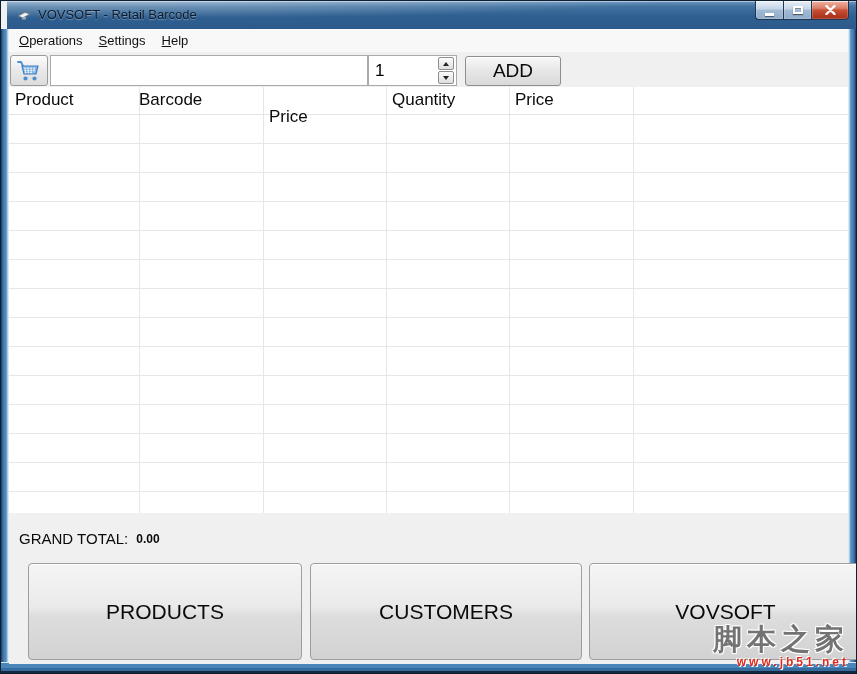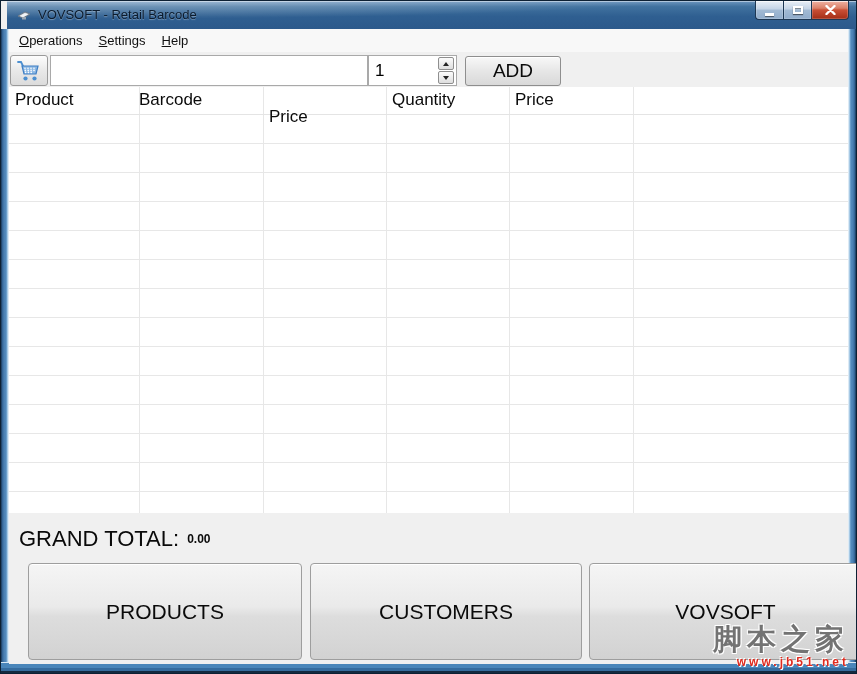--- a/index.html
+++ b/index.html
@@ -120,21 +120,21 @@
   }
   .vl { position:absolute; top:0; bottom:0; width:1px; background:#e7e7e7; z-index:1; }
   .vl0 { left:130px; } .vl1 { left:254px; } .vl2 { left:377px; }
   .vl3 { left:500px; } .vl4 { left:624px; }
 
   
   .grandbar {
     position:absolute; left:0; top:485px; width:100%; height:49px;
     background:#f0f0f0; display:flex; align-items:center; padding-left:10px;
   }
-  .gt-label { font-size:22px; color:#0a0a0a; }
+  .gt-label { font-size:15px; color:#0a0a0a; }
   .gt-value { font-size:12px; font-weight:bold; color:#0a0a0a; margin-left:8px; }
 
   
   .footer { position:absolute; left:16px; top:534px; width:100%; height:97px; }
   .big-btn {
     position:absolute; top:0; height:97px;
     background:linear-gradient(180deg,#f5f5f5 0%,#eaeaea 45%,#ddd 55%,#d2d2d2 100%);
     border:1px solid #9e9e9e; border-radius:4px;
     font-size:21px; color:#0a0a0a; cursor:pointer;
     box-shadow:inset 0 1px 0 #fff;

